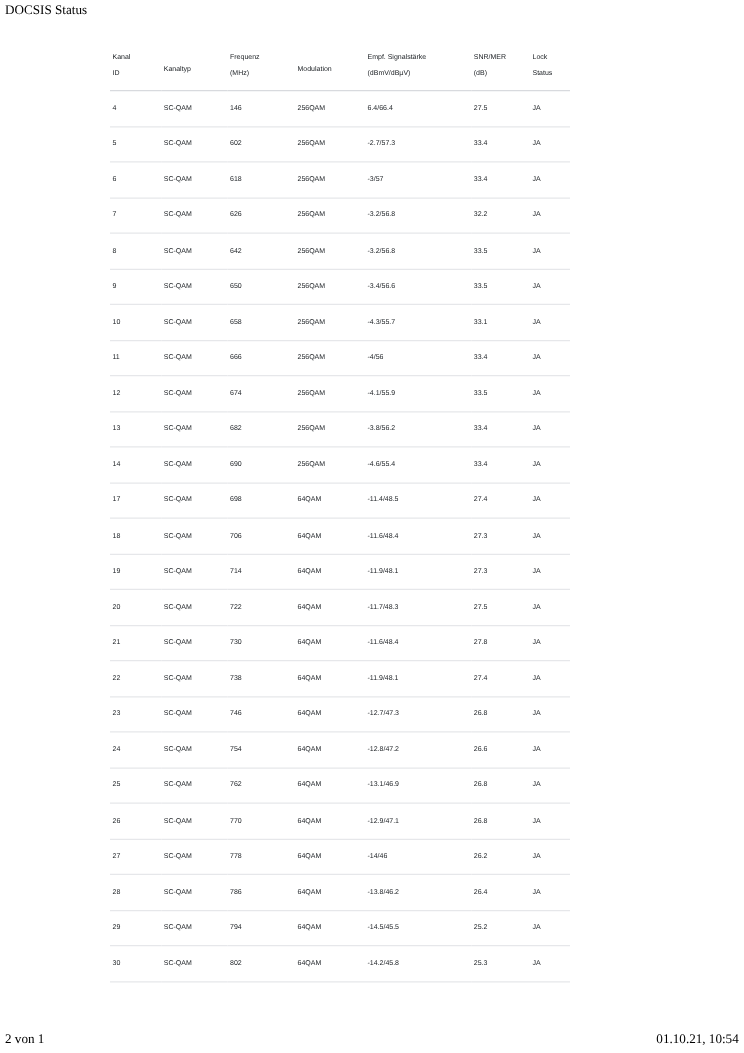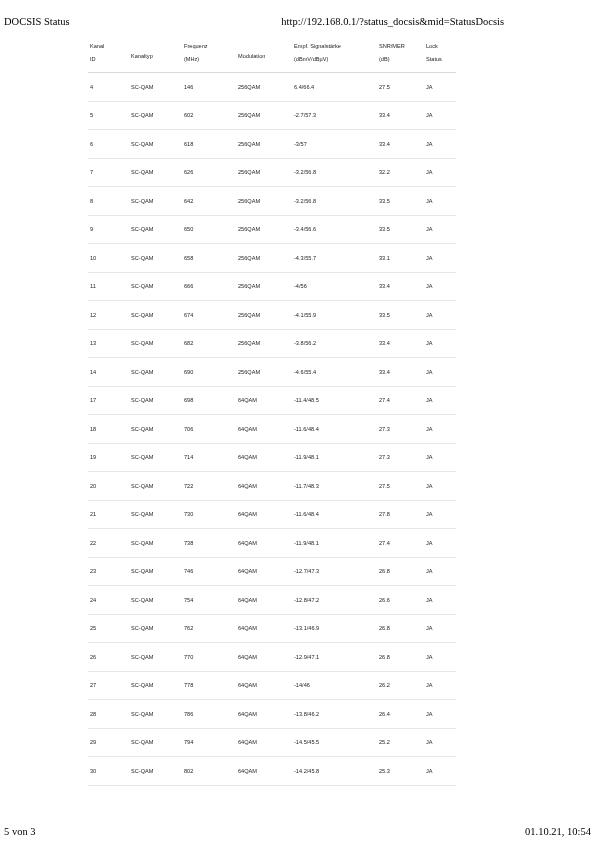--- a/index.html
+++ b/index.html
@@ -20,21 +20,21 @@
   
   .print-header {
     position: absolute;
     top: 0;
     left: 0;
     width: 508px;
     height: 22px;
     display: flex;
     align-items: flex-start;
     justify-content: space-between;
-    padding: 15px 4px 0 4px;
+    padding: 2px 4px 0 4px;
     box-sizing: border-box;
     font-family: "Liberation Serif", serif;
     font-size: 10.5px;
     line-height: 13px;
     color: #000;
     white-space: nowrap;
   }
   .print-header .ph-left  { text-align: left; }
   .print-header .ph-right { text-align: right; }
 
@@ -107,21 +107,20 @@
   }
   table.docsis tbody tr:last-child td {
     border-bottom: 1px solid #e6e7ea;
   }
 </style>
 </head>
 <body>
 
 <div class="print-header">
   <span class="ph-left">DOCSIS Status</span>
-  <span class="ph-right">http://192.168.0.1/?status_docsis&amp;mid=StatusDocsis</span>
 </div>
 
 <div class="table-wrap">
   <table class="docsis">
     <colgroup>
       <col class="c-id">
         <col class="c-typ">
         <col class="c-freq">
         <col class="c-mod">
       <col class="c-pwr">
@@ -382,15 +381,15 @@
           <td>64QAM</td>
           <td>-14.2/45.8</td>
           <td>25.3</td>
           <td>JA</td>
         </tr>
       </tbody>
   </table>
 </div>
 
 <div class="print-footer">
-  <span>5 von 3</span>
+  <span>2 von 1</span>
   <span>01.10.21, 10:54</span>
 </div>
 
 </body></html>

